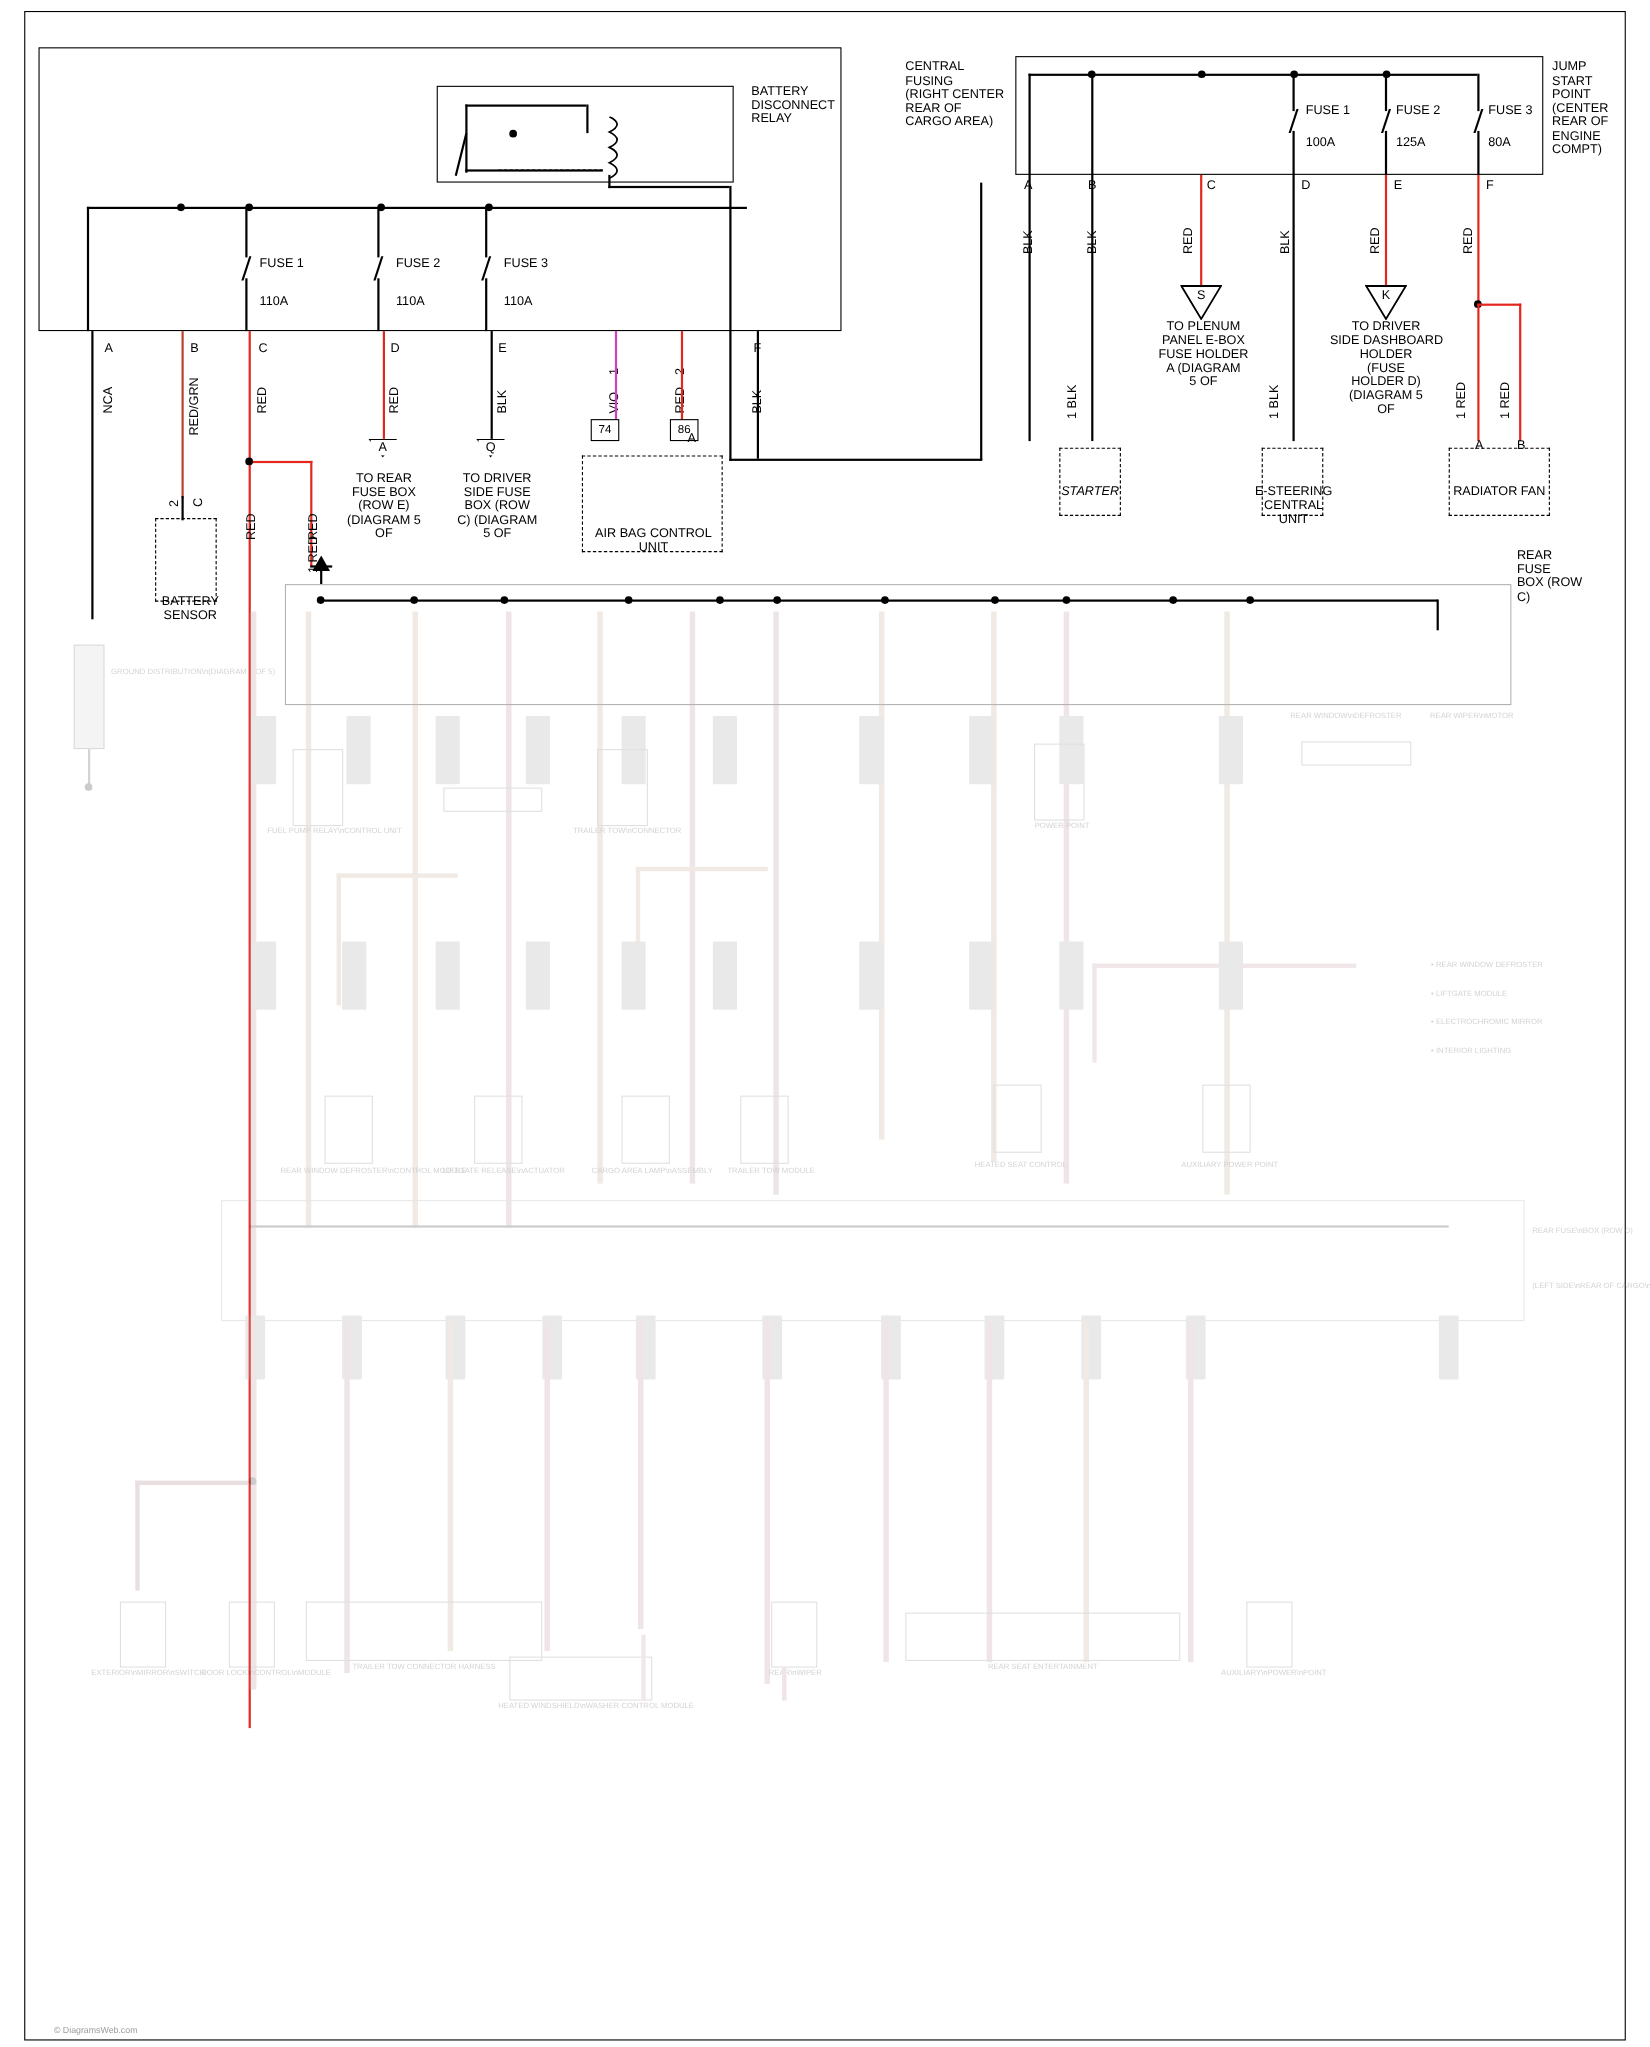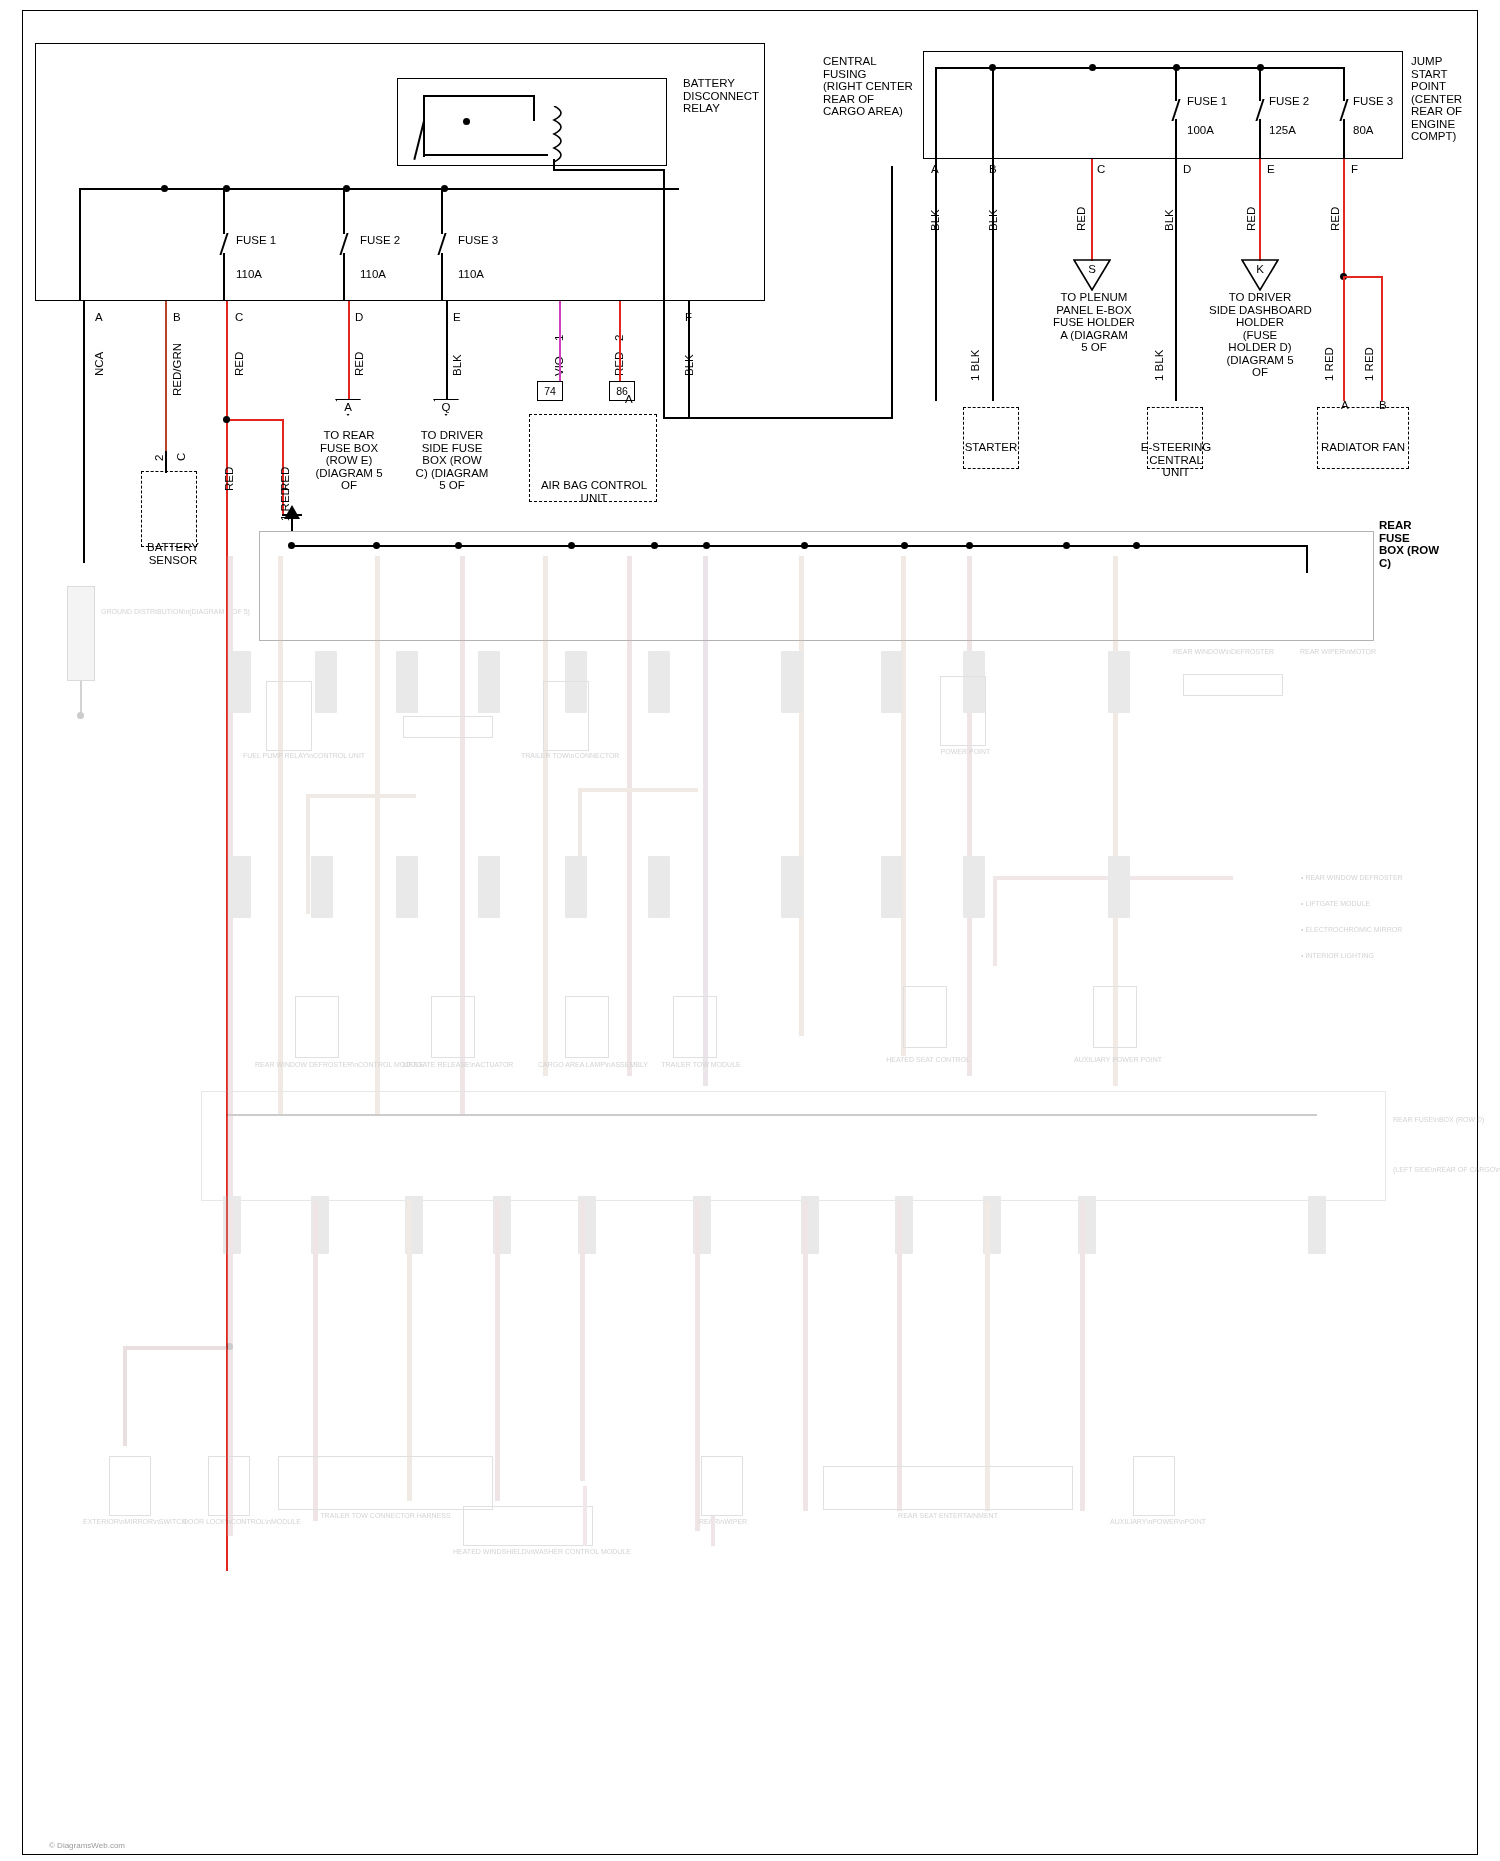--- a/index.html
+++ b/index.html
@@ -219,21 +219,21 @@
     <div class="vlbl" style="left:964px;top:220px;">BLK</div>
     <div class="vlbl" style="left:1052px;top:220px;">RED</div>
     <div class="vlbl" style="left:1140px;top:220px;">BLK</div>
     <div class="vlbl" style="left:1222px;top:220px;">RED</div>
     <div class="vlbl" style="left:1306px;top:220px;">RED</div>
 
     <div class="wire v" style="left:912px;top:148px;height:242px;"></div>
     <div class="vlbl" style="left:946px;top:370px;">1  BLK</div>
     <div class="wire v" style="left:969px;top:148px;height:242px;"></div>
     <div class="dash" style="left:940px;top:396px;width:56px;height:62px;"></div>
-    <div class="lblc" style="left:922px;top:430px;width:92px;">STARTER</div>
+    <div class="lblc" style="left:922px;top:430px;width:92px;font-style:italic;">STARTER</div>
 
     <div class="wire v red" style="left:1068px;top:148px;height:102px;"></div>
     <div style="position:absolute;left:1050px;top:248px;">
       <svg width="38" height="32" viewBox="0 0 38 32">
           <polygon points="1,1 37,1 19,31" fill="none" stroke="#000" stroke-width="1.6"></polygon>
         </svg>
     </div>
     <div class="lblc" style="left:1050px;top:252px;width:38px;">S</div>
     <div class="lblc" style="left:1022px;top:280px;width:98px;">TO PLENUM
 PANEL E-BOX
@@ -276,21 +276,21 @@
     <div class="lblc" style="left:1280px;top:430px;width:120px;">RADIATOR FAN</div>
 
     <div class="wire v" style="left:268px;top:498px;height:22px;"></div>
     <div style="position:absolute;left:261px;top:494px;">
       <svg width="16" height="14" viewBox="0 0 16 14">
           <polygon points="8,0 16,14 0,14" fill="#000"></polygon>
         </svg>
     </div>
 
     <div class="ghostbox" style="left:236px;top:520px;width:1115px;height:110px;border-color:#b3b3b3;"></div>
-    <div class="lbl" style="left:1356px;top:508px;font-weight:bold;">REAR
+    <div class="lbl" style="left:1356px;top:488px;">REAR
 FUSE
 BOX (ROW
 C)</div>
 
     <div class="wire h" style="left:268px;top:534px;width:1016px;"></div>
     <div class="dot" style="left:265px;top:531px;"></div>
     <div class="dot" style="left:350px;top:531px;"></div>
     <div class="dot" style="left:432px;top:531px;"></div>
     <div class="dot" style="left:545px;top:531px;"></div>
     <div class="dot" style="left:628px;top:531px;"></div>

